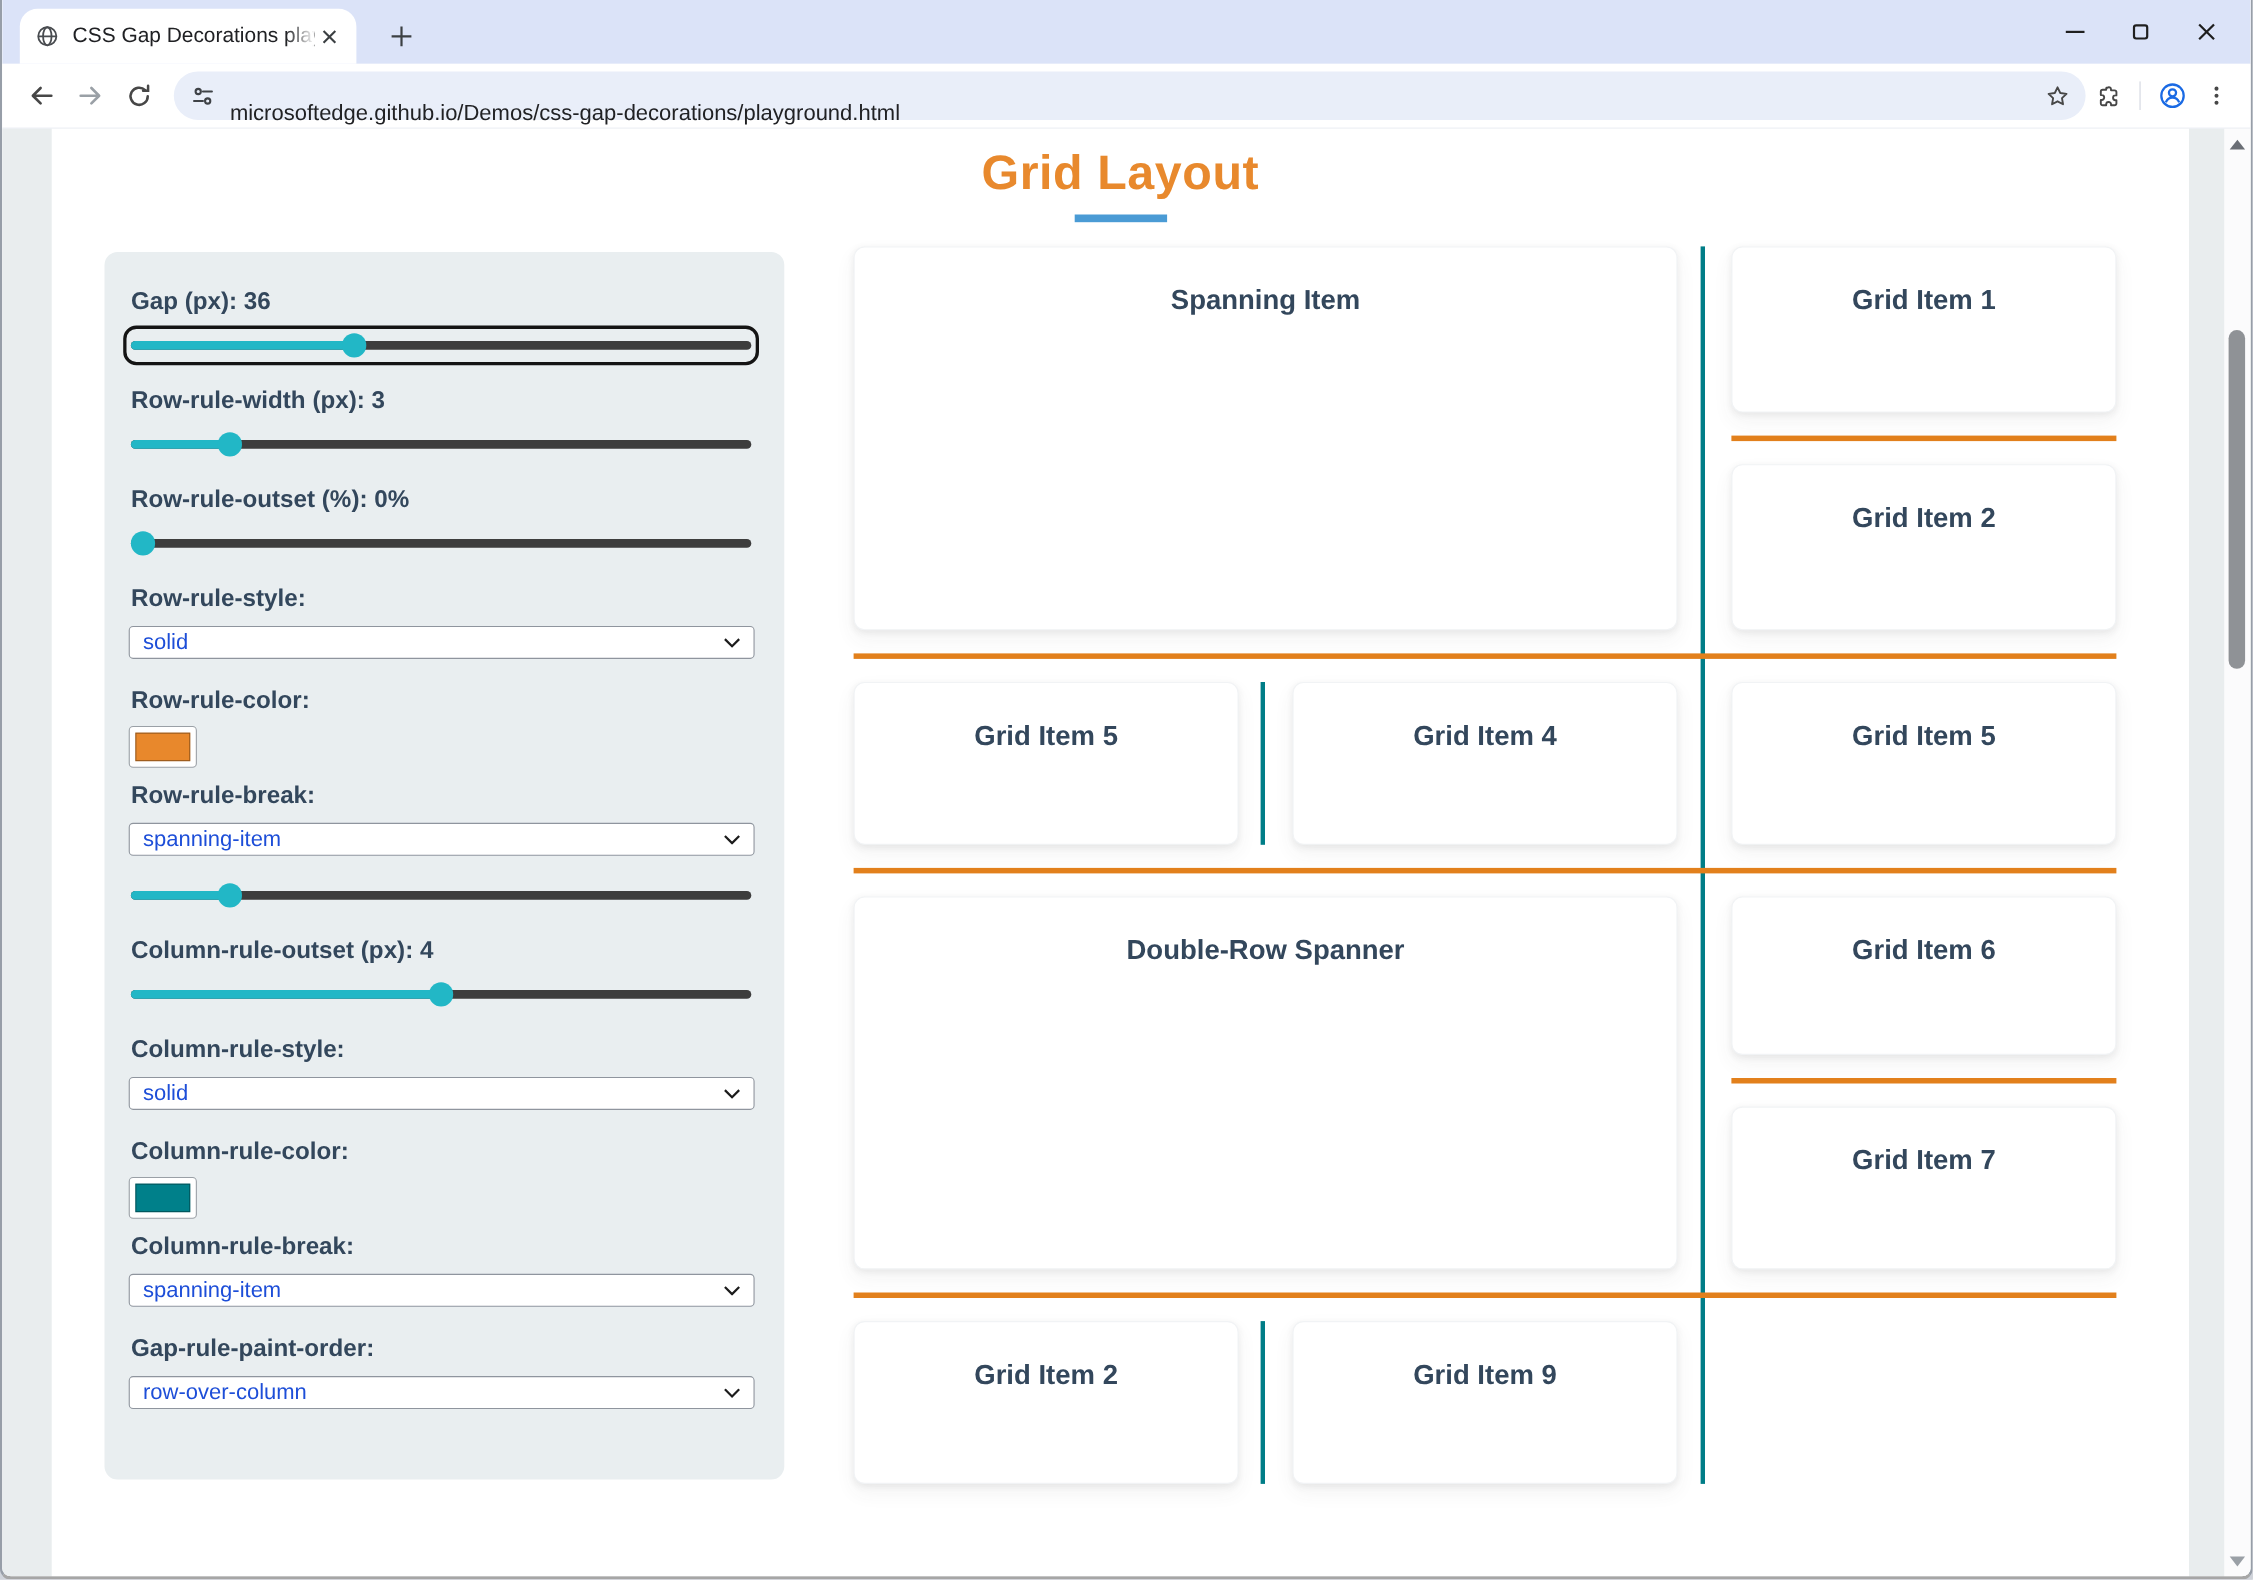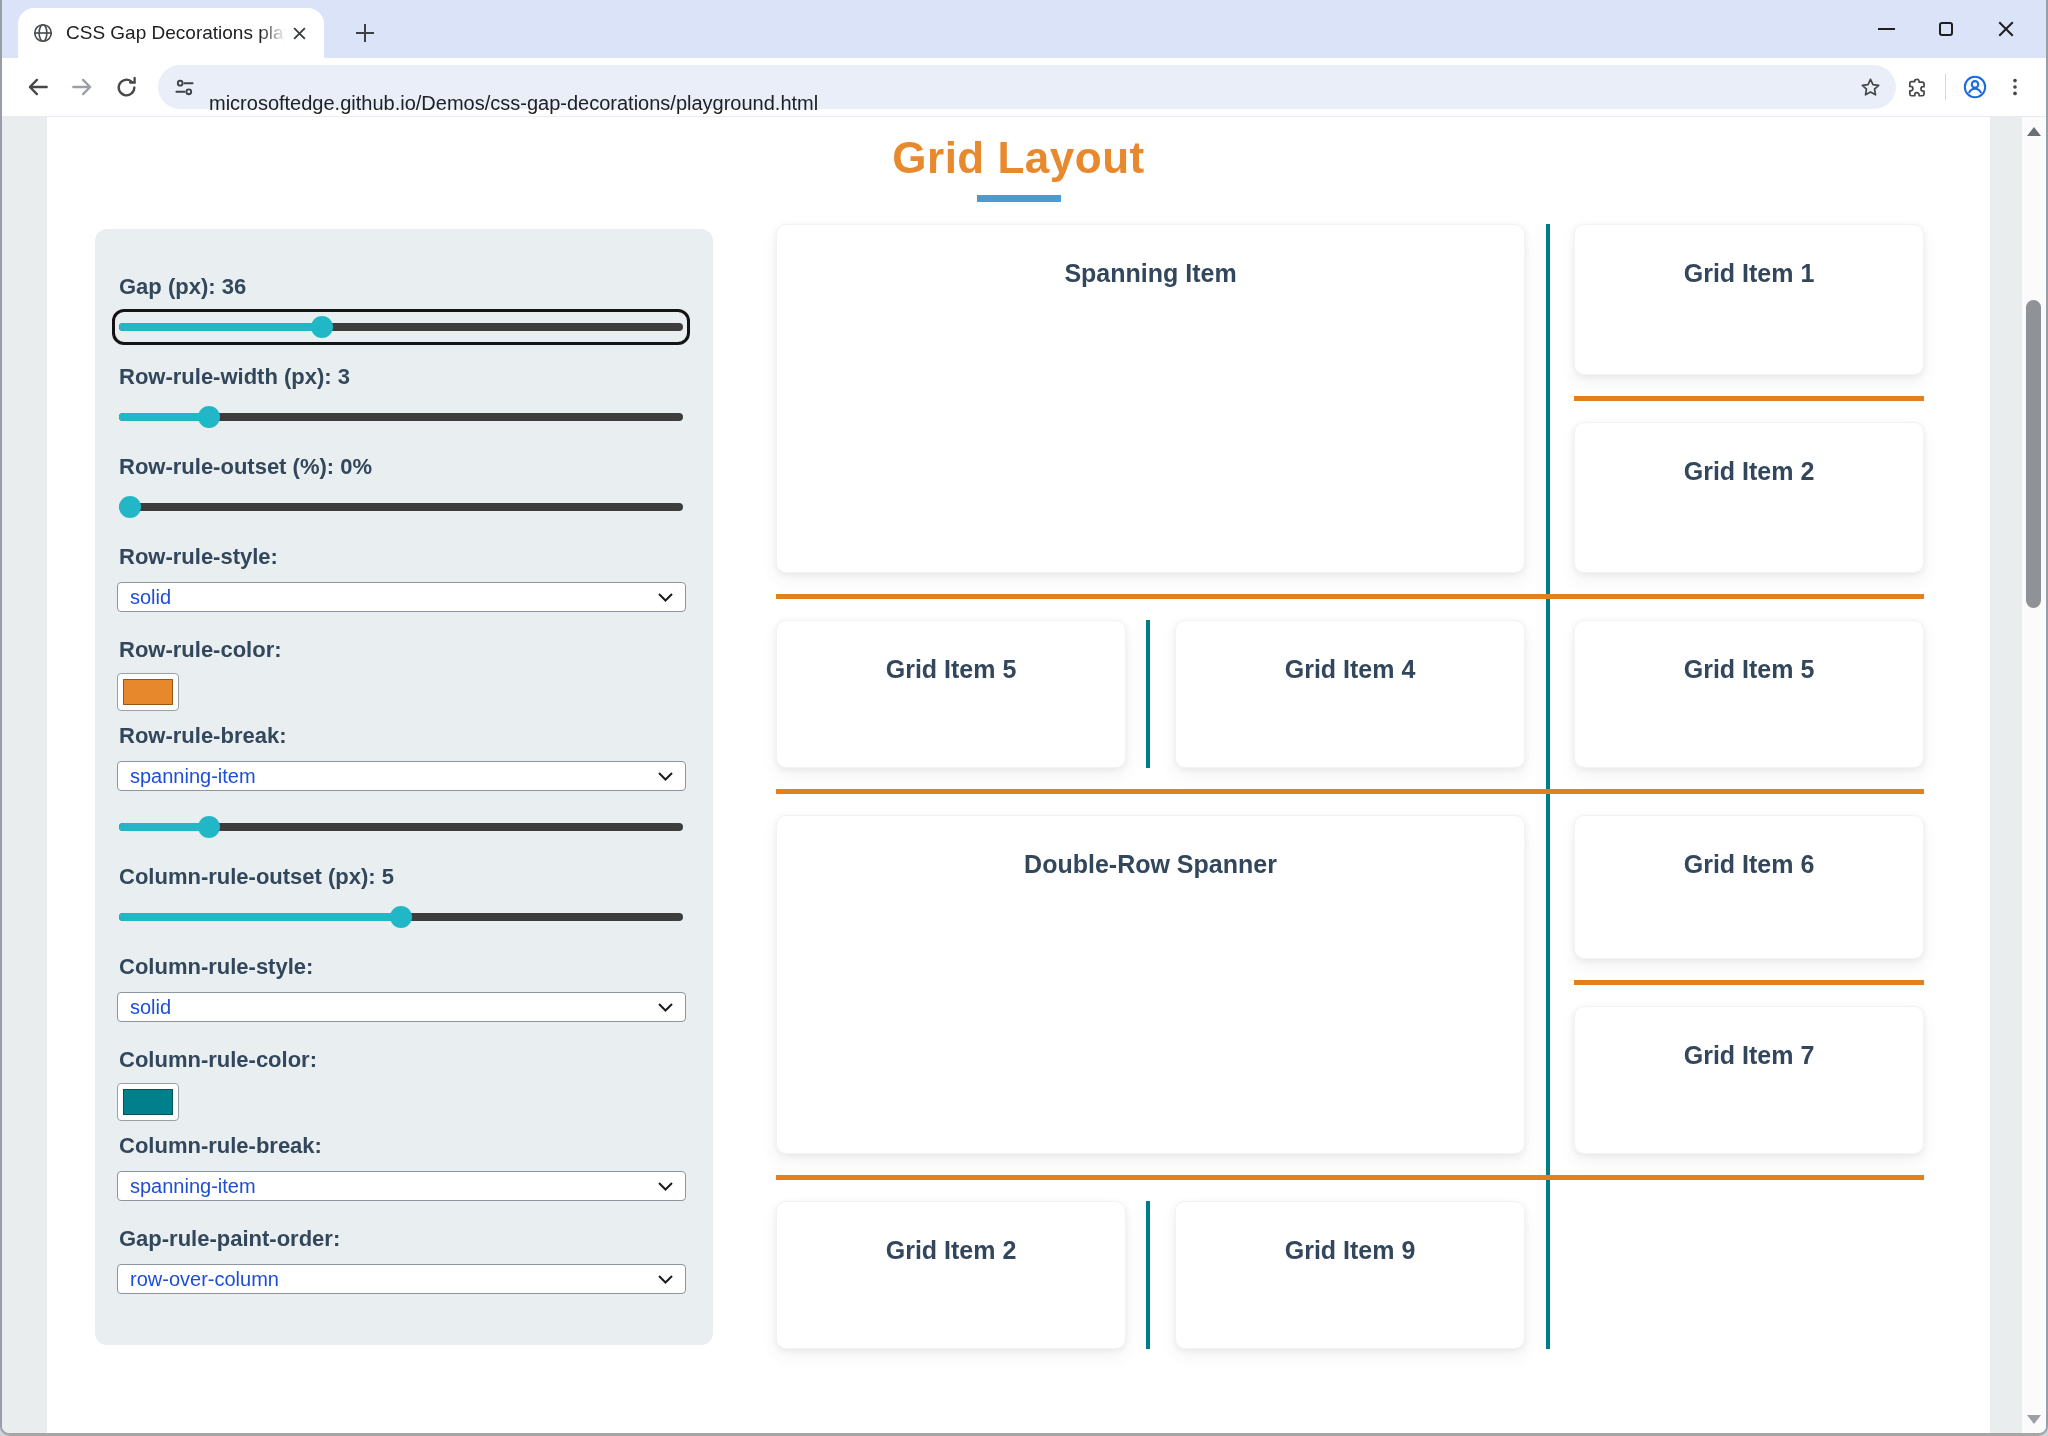--- a/index.html
+++ b/index.html
@@ -29,21 +29,21 @@
   .url{flex:1;font-size:20px;color:#202124;white-space:nowrap;overflow:hidden;margin-left:14px;margin-top:32px;}
   .right-ic{display:flex;align-items:center;gap:16px;flex:0 0 auto;padding-right:6px;}
   .vsep{width:1px;height:26px;background:#d2d6e0;}
   
   .viewport{position:absolute;left:0;top:117px;right:0;bottom:0;background:#e9edee;}
   .content{position:absolute;left:45px;right:56px;top:0;bottom:0;background:#fff;overflow:hidden;}
   .page-title{margin:16px 0 0;text-align:center;font-size:44px;font-weight:700;letter-spacing:.5px;}
   .title-underline{width:84px;height:7px;margin:12px auto 0;}
   
   .panel{position:absolute;left:48px;top:112px;width:618px;height:1116px;background:#e9eef0;
-    border-radius:12px;padding:45px 24px 0 22px;}
+    border-radius:12px;padding:32px 24px 0 22px;}
   .ctl-label{font-size:22px;font-weight:700;color:#33475c;margin-left:2px;}
   .group.slider-g{margin-bottom:24px;}
   .group.select-g{margin-bottom:25px;}
   .group.color-g{margin-bottom:12px;}
   .slider{position:relative;width:564px;height:22px;margin:16px 0 26px 2px;}
   .slider.focused{outline:3px solid #141414;outline-offset:4px;border-radius:5px;}
   .track{position:absolute;left:0;right:0;top:7px;height:8px;background:#3d3d3d;border-radius:4px;}
   .fill{position:absolute;left:0;top:0;bottom:0;border-radius:4px;}
   .thumb{position:absolute;top:-7px;width:22px;height:22px;border-radius:50%;}
   .select{width:569px;height:30px;background:#fff;border:1px solid #8f959e;border-radius:4px;
@@ -226,21 +226,21 @@
           </div>
           <div class="group slider-g">
             <div class="slider">
               <div class="track">
                 <div class="fill" style="width: 16%; background: rgb(34, 183, 198);"></div>
                 <div class="thumb" style="left: calc(16% - 11px); background: rgb(34, 183, 198);"></div>
               </div>
             </div>
           </div>
           <div class="group slider-g">
-            <div class="ctl-label">Column-rule-outset (px): 5</div>
+            <div class="ctl-label">Column-rule-outset (px): 4</div>
             <div class="slider">
               <div class="track">
                 <div class="fill" style="width: 50%; background: rgb(34, 183, 198);"></div>
                 <div class="thumb" style="left: calc(50% - 11px); background: rgb(34, 183, 198);"></div>
               </div>
             </div>
           </div>
           <div class="group select-g">
             <div class="ctl-label">Column-rule-style:</div>
             <div class="select">

